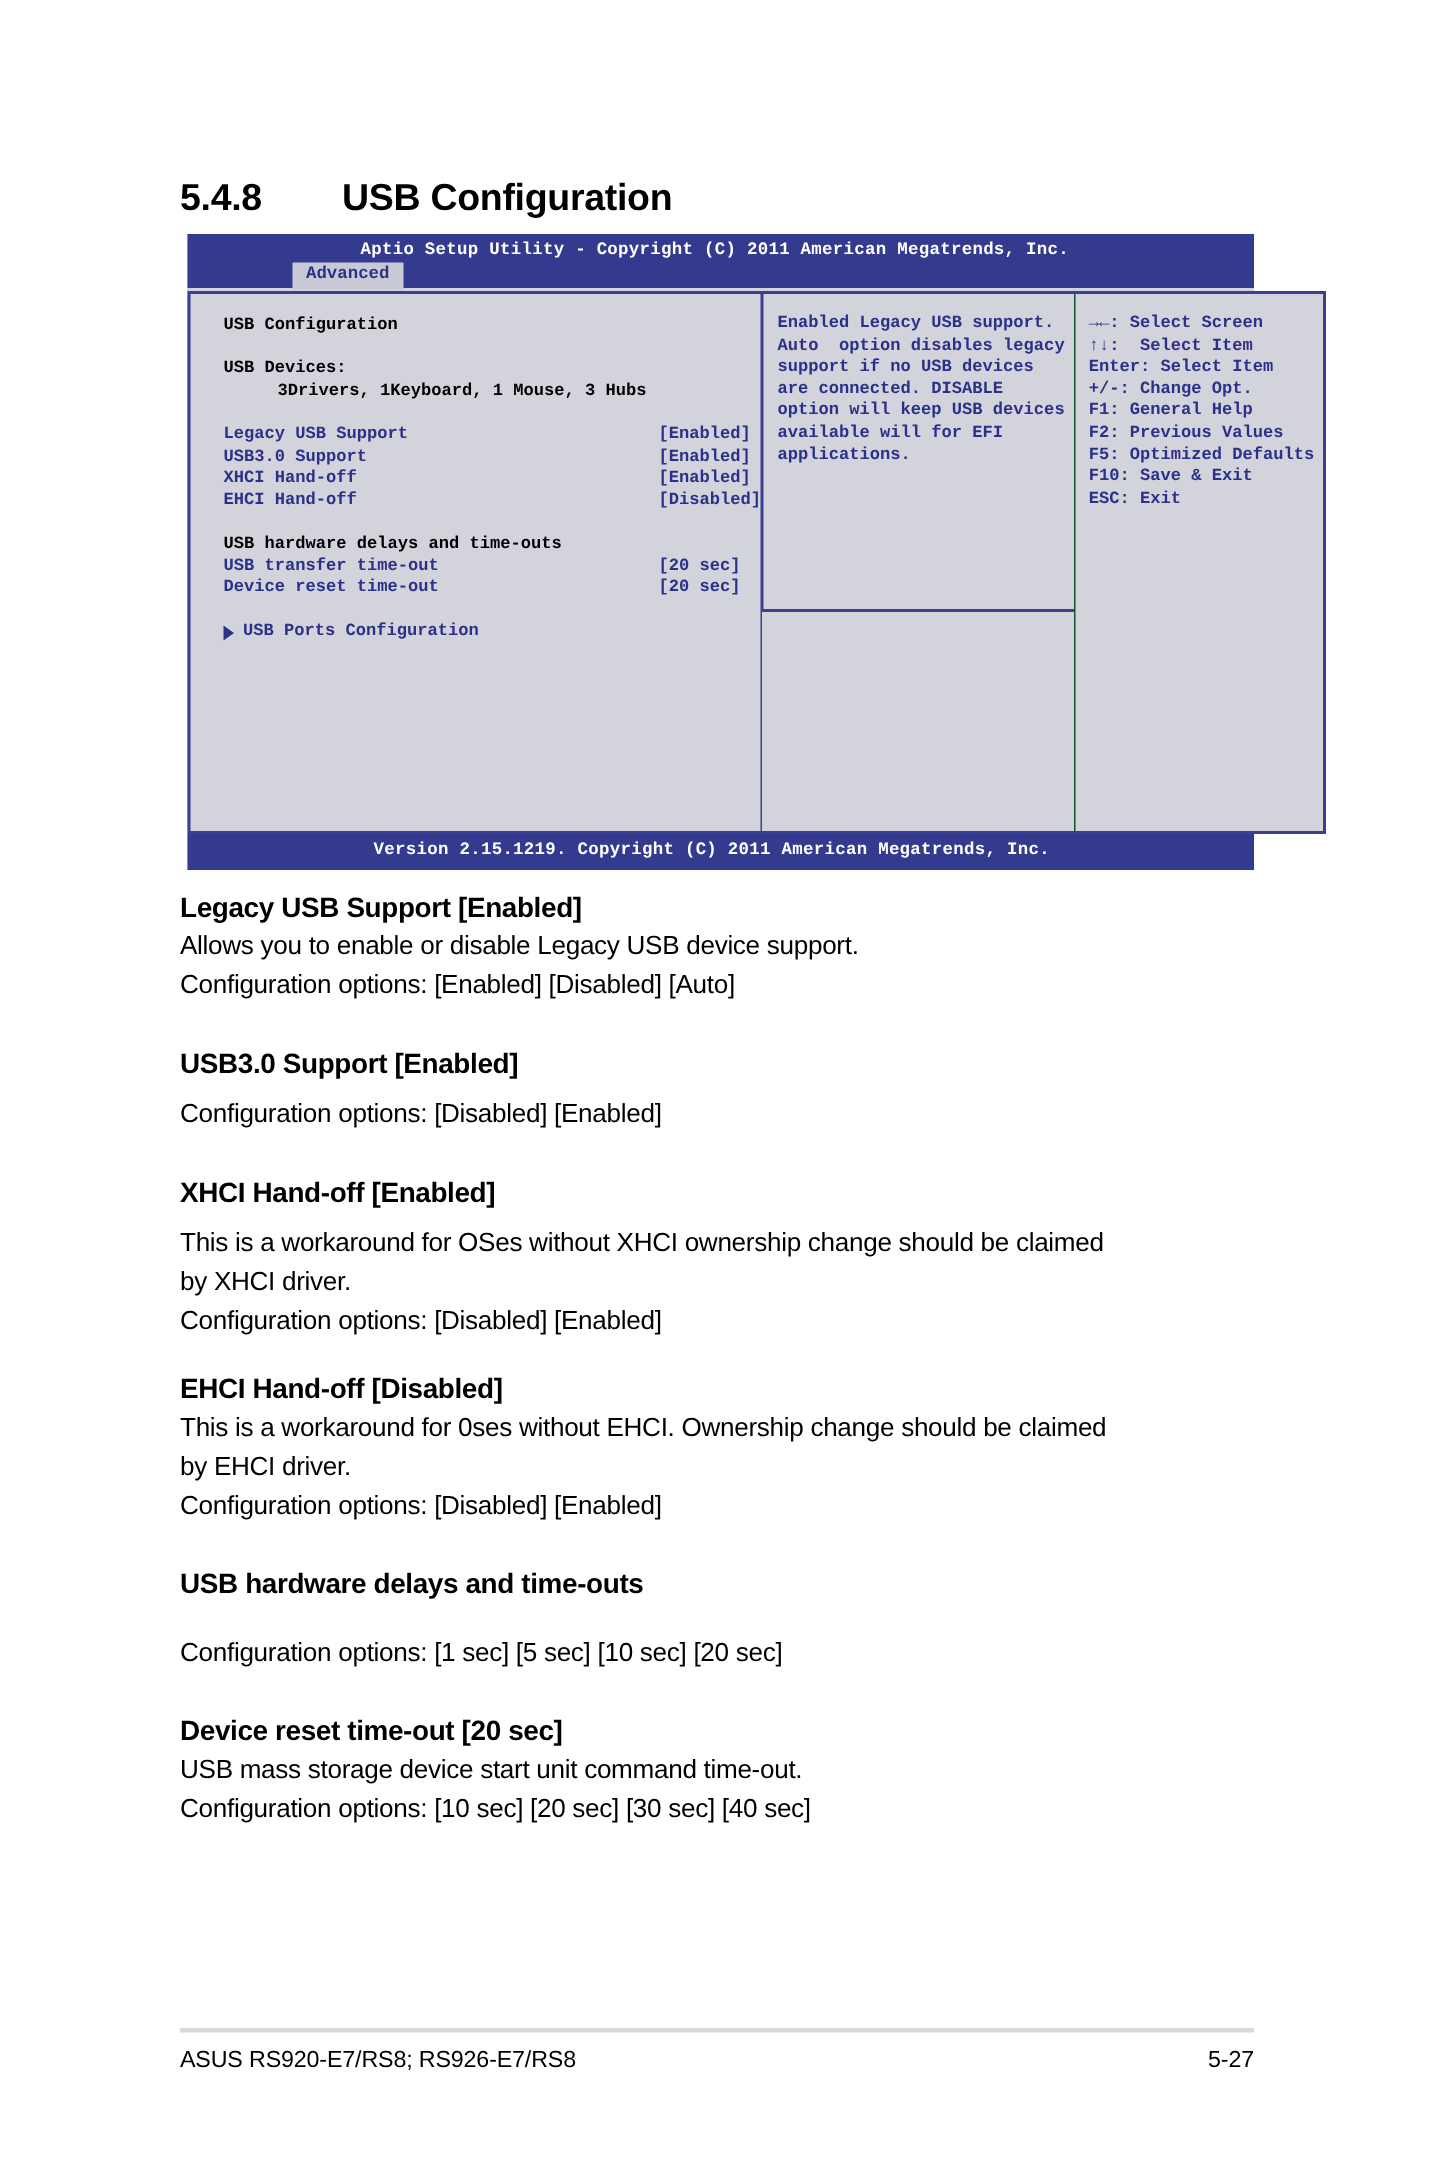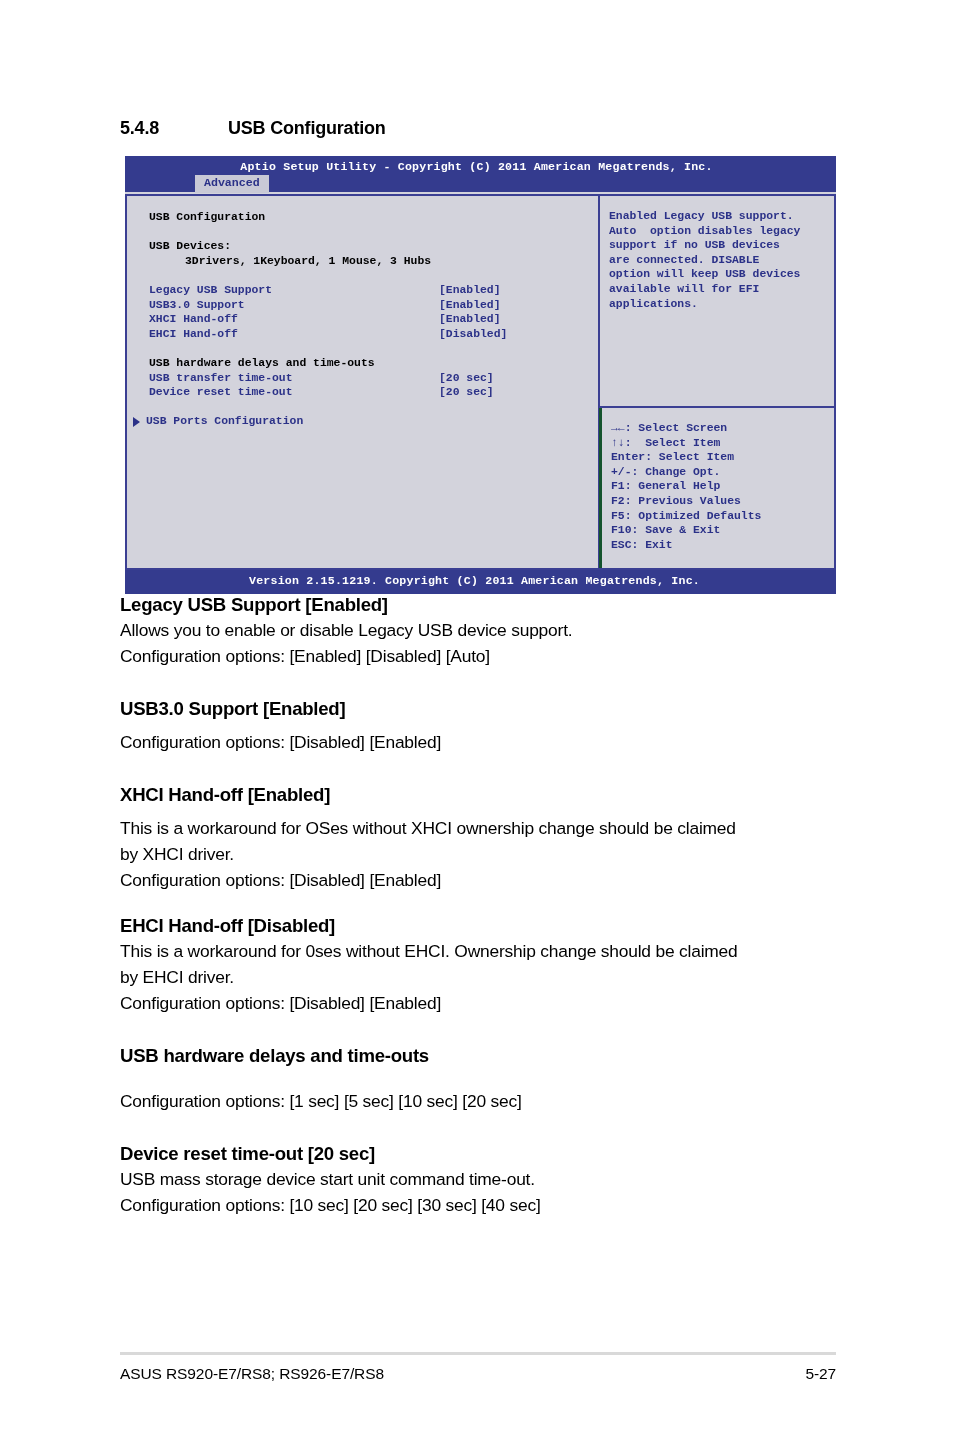--- a/index.html
+++ b/index.html
@@ -24,21 +24,21 @@
   }
 
   
   .sec-head {
     position: absolute;
     left: 120px;
     top: 118px;
     display: flex;
     align-items: baseline;
     font-weight: bold;
-    font-size: 18px;
+    font-size: 25px;
     letter-spacing: -0.2px;
   }
   .sec-num { width: 108px; }
   .sec-title { }
 
   
   .bios {
     position: absolute;
     left: 125px;
     top: 156px;
@@ -89,36 +89,36 @@
     box-sizing: border-box;
     padding: 14px 0 12px 0;
     min-height: 362px;
     background: #d3d3dc;
   }
   .bios-right {
     flex: 1;
     box-sizing: border-box;
     background: #d3d3dc;
     display: flex;
-    flex-direction: column;
+    flex-direction: row;
     border-top: 2px solid #3b3f93;
     border-bottom: 2px solid #3b3f93;
     border-right: 2px solid #3b3f93;
   }
   .help-box {
     height: 212px;
     box-sizing: border-box;
     border-left: 1px solid #3b3f93;
     border-bottom: 2px solid #3b3f93;
     padding: 13px 6px 4px 9px;
   }
   .nav-box {
     flex: 1;
     box-sizing: border-box;
-    border-left: 3px solid #14532d;
+    border-left: 1px solid #14532d;
     padding: 13px 6px 16px 9px;
   }
   .help-line, .nav-line {
     white-space: pre;
     font-weight: bold;
     font-size: 11.4px;
     line-height: 14.6px;
   }
 
   .bl-row {
@@ -132,21 +132,21 @@
     padding-left: 22px;
     white-space: pre;
     font-weight: bold;
     color: #000000;
   }
   .bl-plain.indent2 { padding-left: 58px; }
   .bl-blank { height: 14.6px; }
   .bl-sub {
     display: flex;
     align-items: flex-start;
-    padding-left: 6px;
+    padding-left: 22px;
     white-space: pre;
     font-weight: bold;
   }
   .tri {
     display: inline-block;
     width: 0; height: 0;
     border-left: 7px solid #2b3188;
     border-top: 5px solid transparent;
     border-bottom: 5px solid transparent;
     margin: 3px 6px 0 0;

